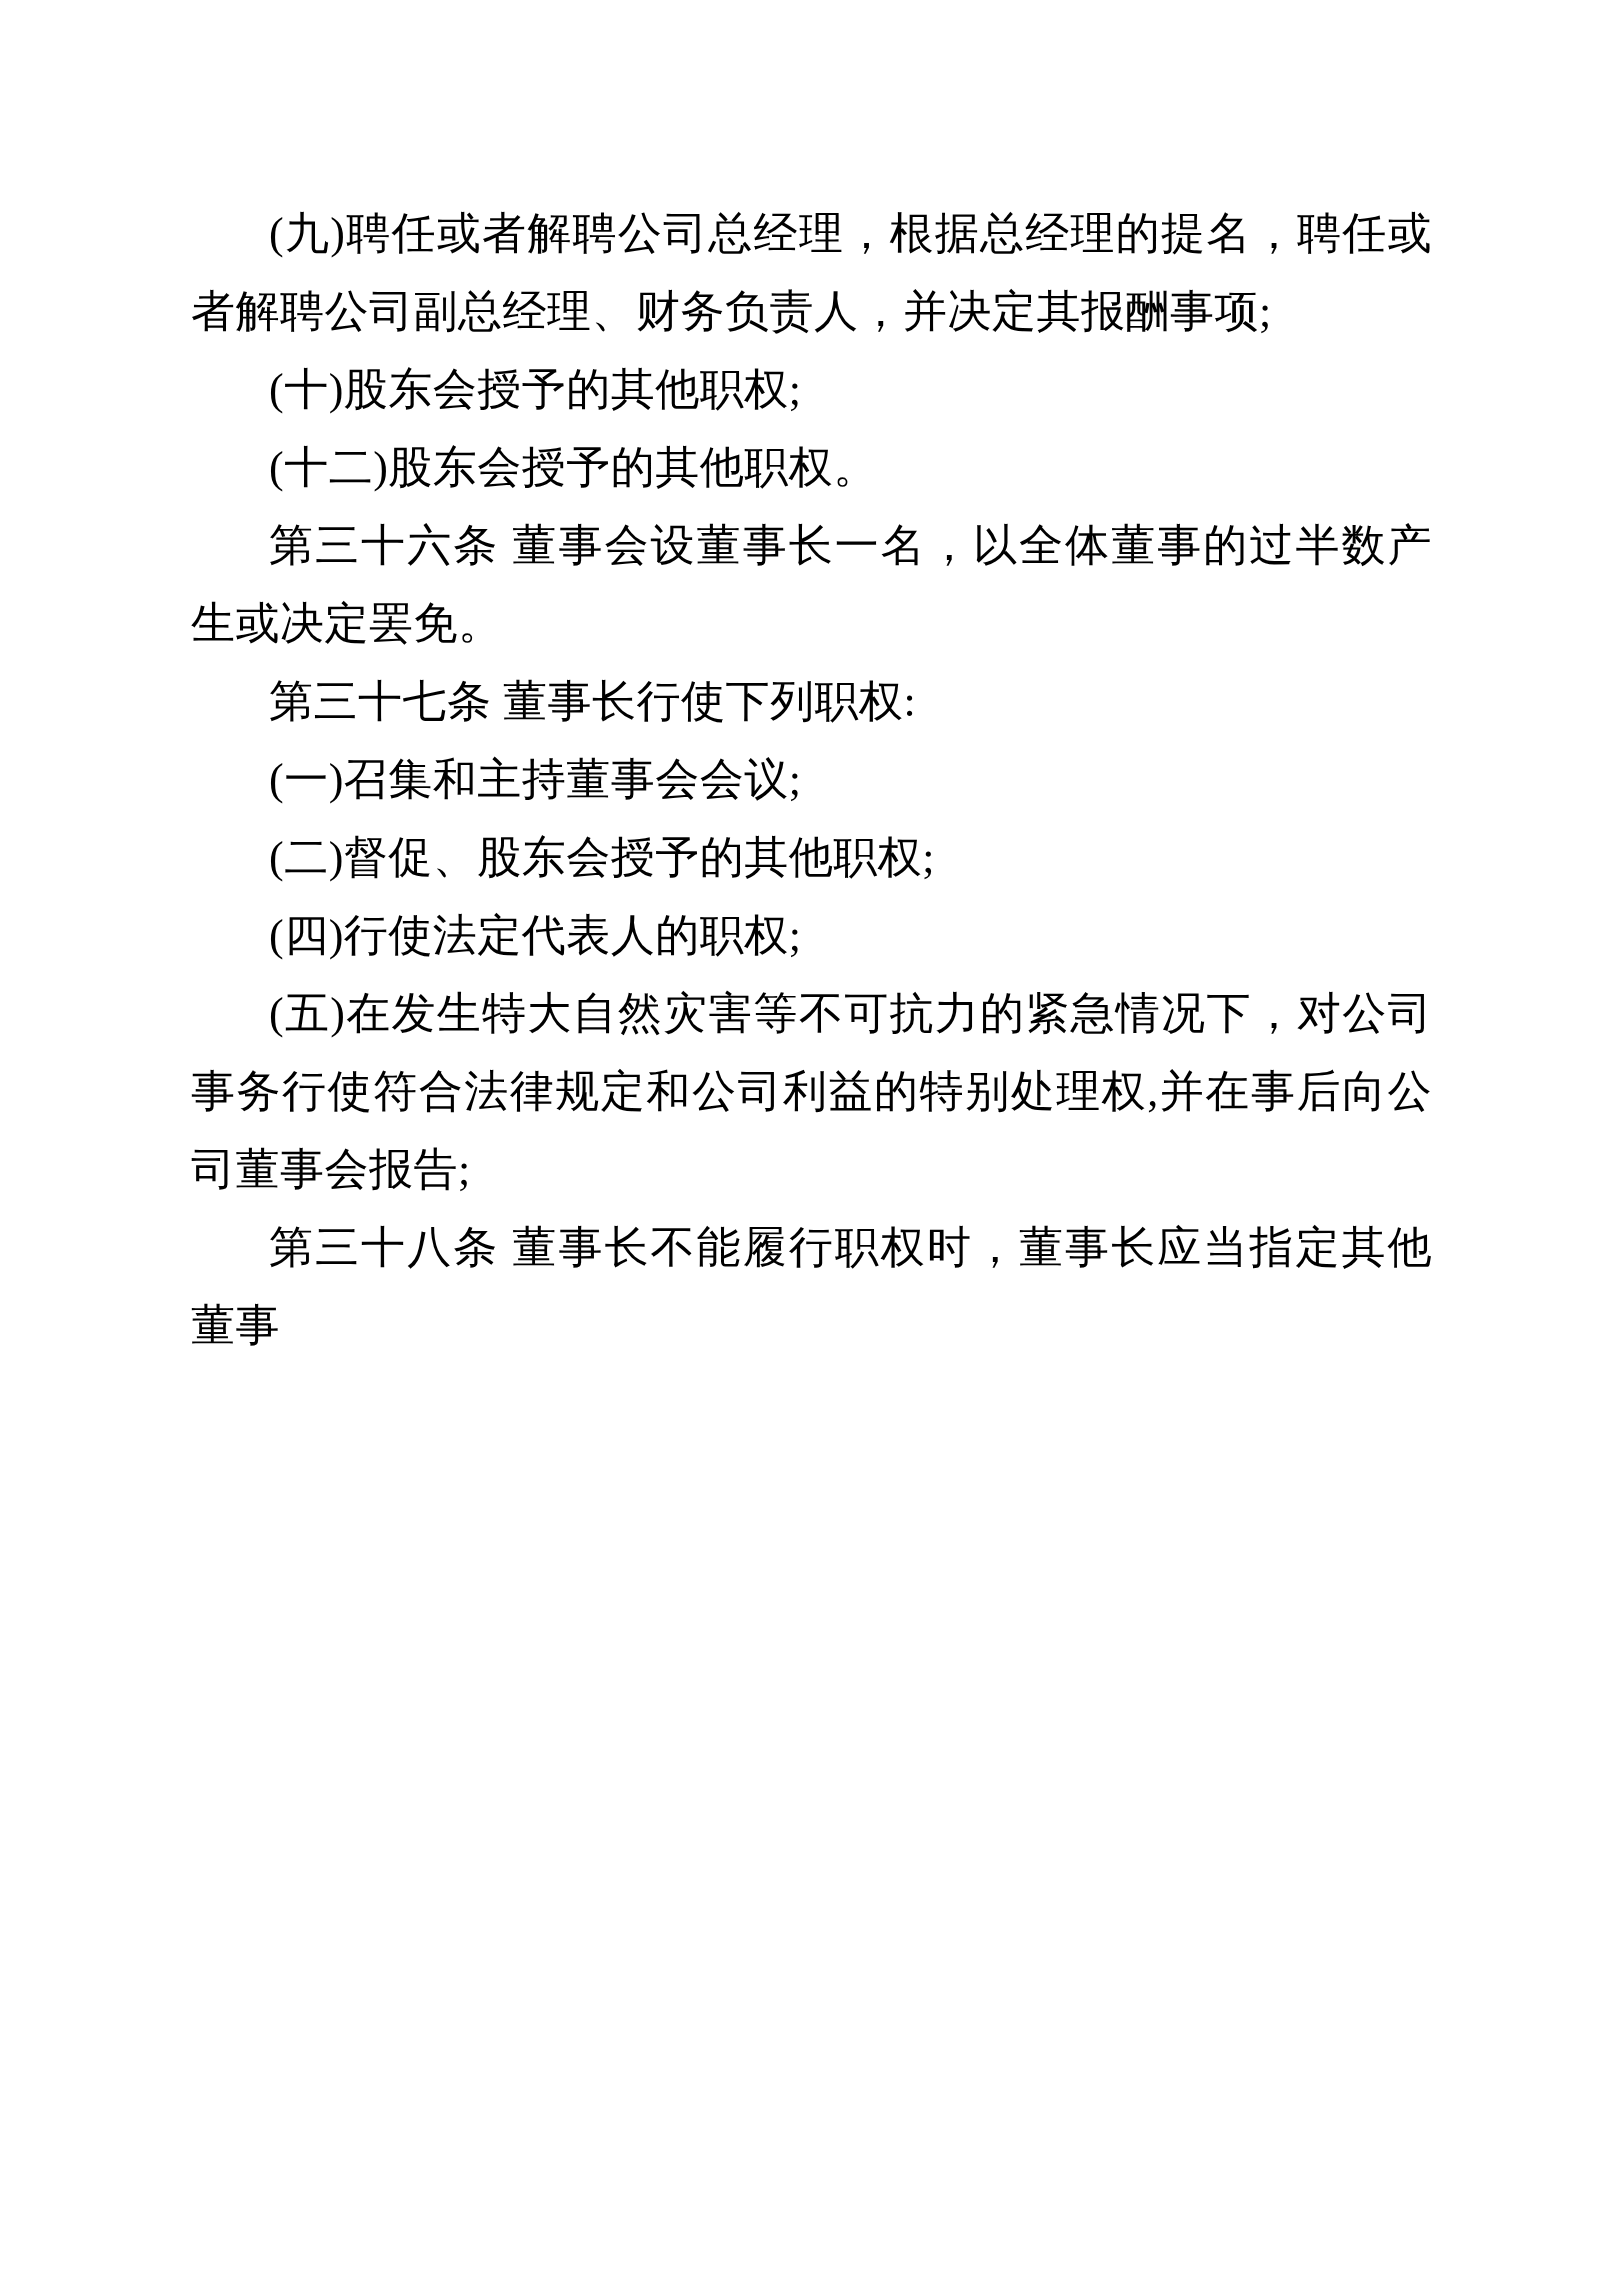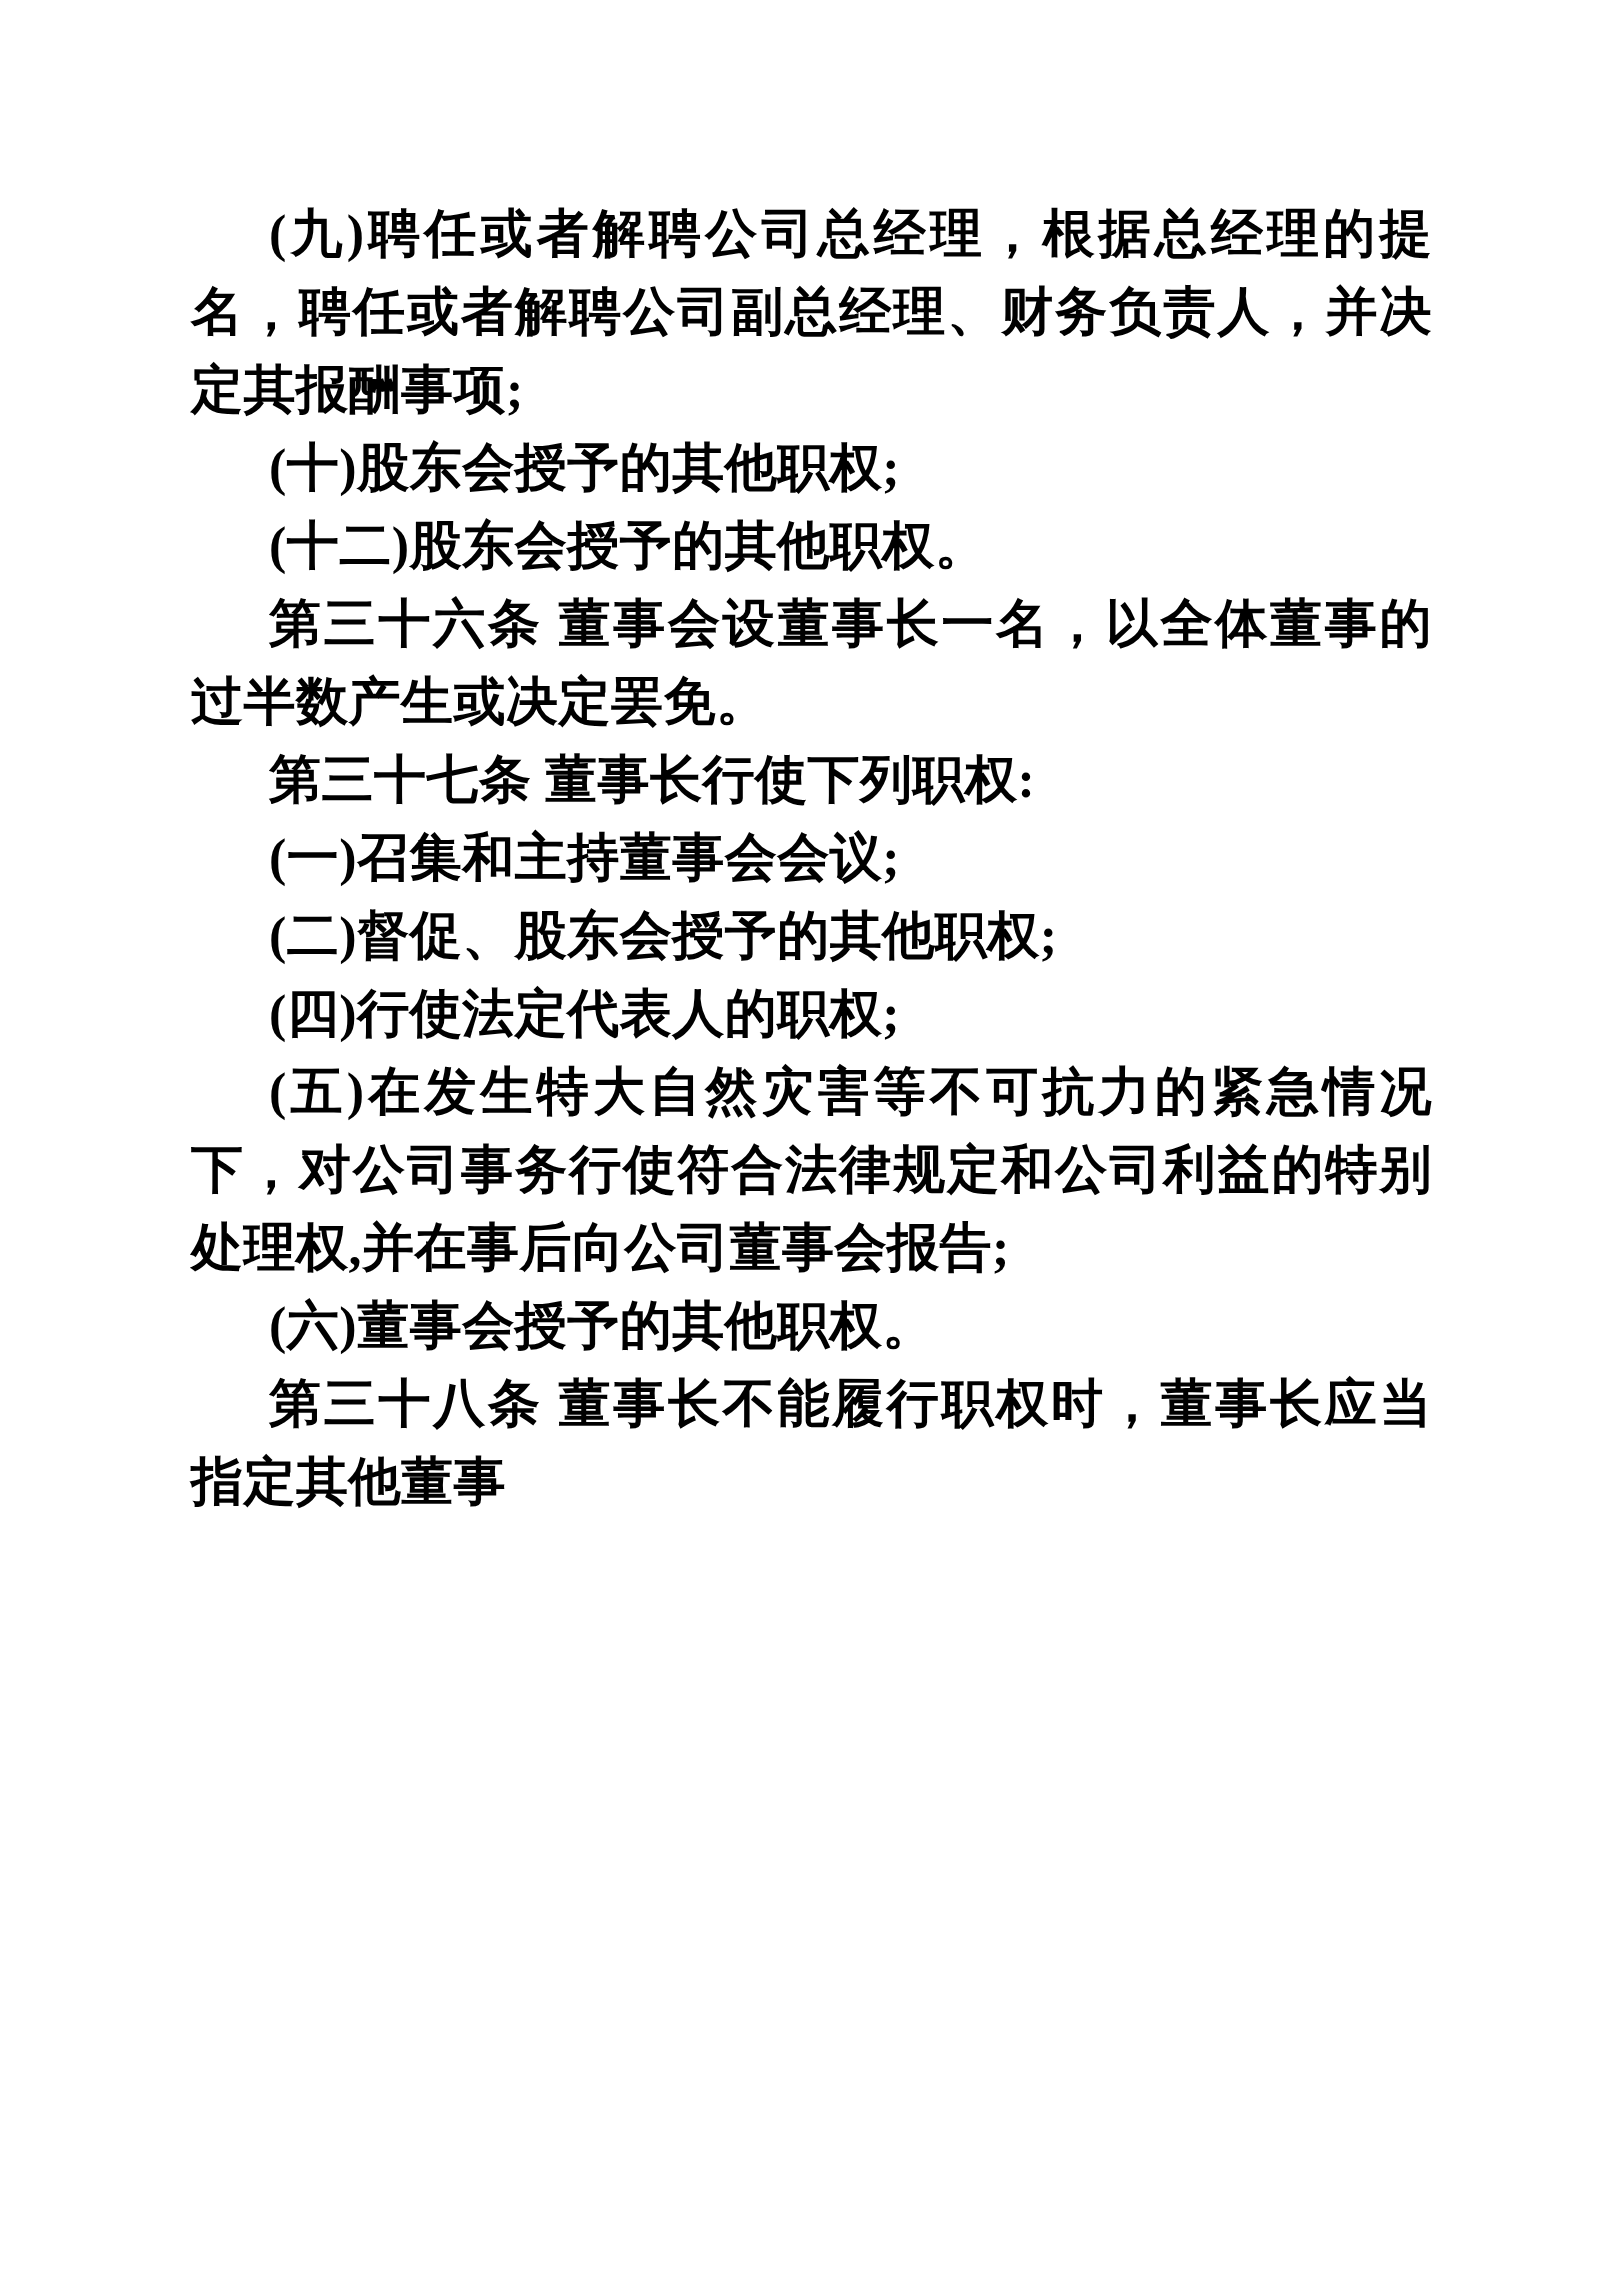--- a/index.html
+++ b/index.html
@@ -16,43 +16,41 @@
     overflow: hidden;
   }
   .page {
     box-sizing: border-box;
     width: 1623px;
     height: 2294px;
     padding: 195px 191px 109px 191px;
     background: #ffffff;
   }
   .doc-body {
-    font-size: 52px;
+    font-size: 44px;
     line-height: 78px;
     letter-spacing: 0.5px;
     text-align: justify;
     text-justify: inter-ideograph;
-    font-weight: bold;
   }
   .para {
     margin: 0;
     text-indent: 78px;
   }
 </style>
 </head>
 <body>
 
 <div class="page">
   <div class="doc-body">
     <p class="para">(九)聘任或者解聘公司总经理，根据总经理的提名，聘任或者解聘公司副总经理、财务负责人，并决定其报酬事项;</p>
     <p class="para">(十)股东会授予的其他职权;</p>
     <p class="para">(十二)股东会授予的其他职权。</p>
     <p class="para">第三十六条  董事会设董事长一名，以全体董事的过半数产生或决定罢免。</p>
     <p class="para">第三十七条  董事长行使下列职权:</p>
     <p class="para">(一)召集和主持董事会会议;</p>
     <p class="para">(二)督促、股东会授予的其他职权;</p>
     <p class="para">(四)行使法定代表人的职权;</p>
     <p class="para">(五)在发生特大自然灾害等不可抗力的紧急情况下，对公司事务行使符合法律规定和公司利益的特别处理权,并在事后向公司董事会报告;</p>
-    <p class="para">(六)董事会授予的其他职权。</p>
     <p class="para">第三十八条  董事长不能履行职权时，董事长应当指定其他董事</p>
   </div>
 </div>
 
 
 </body></html>

